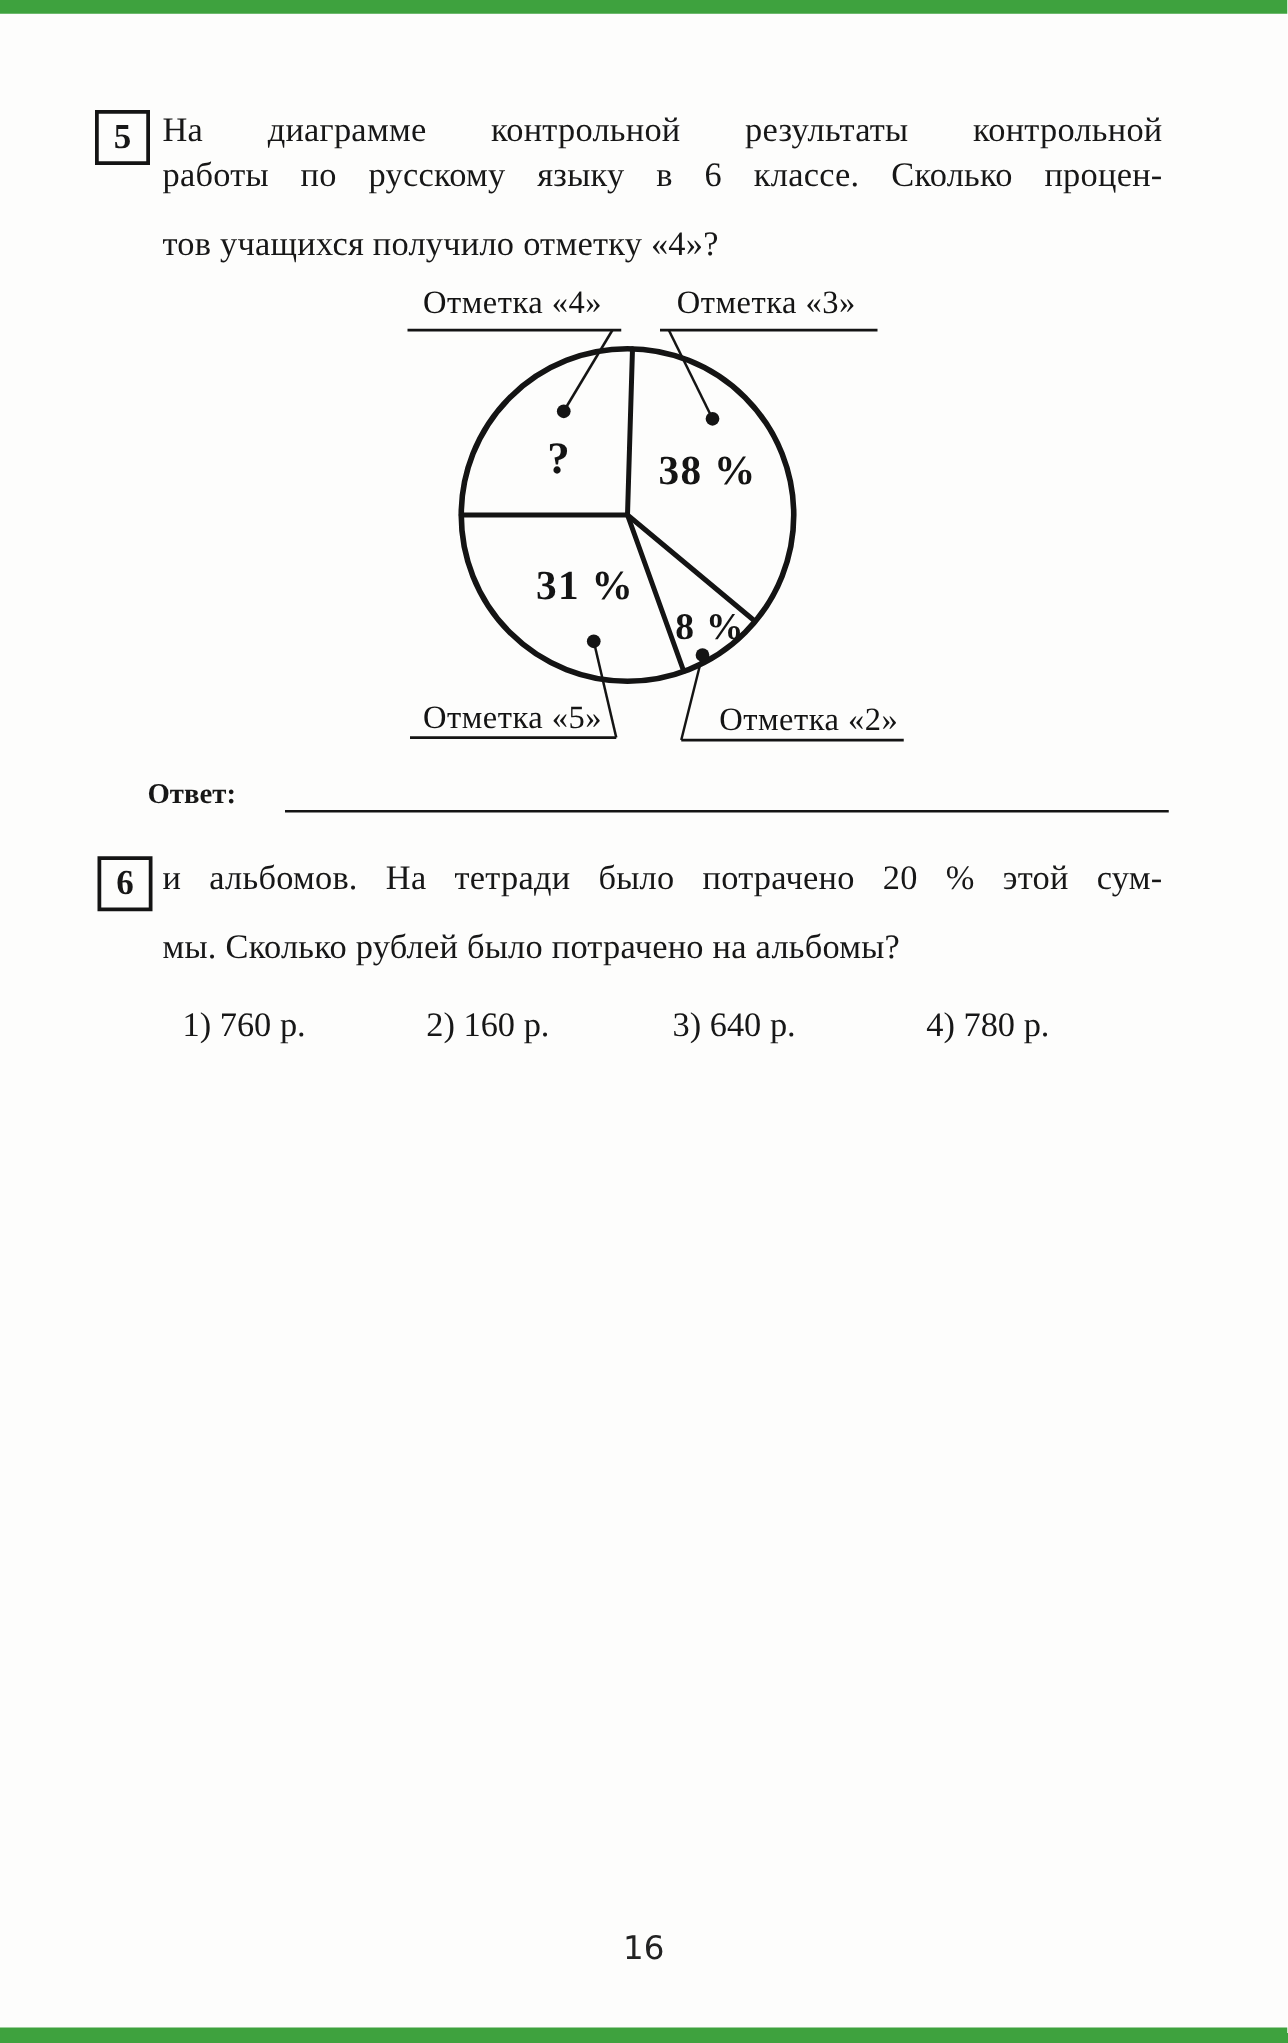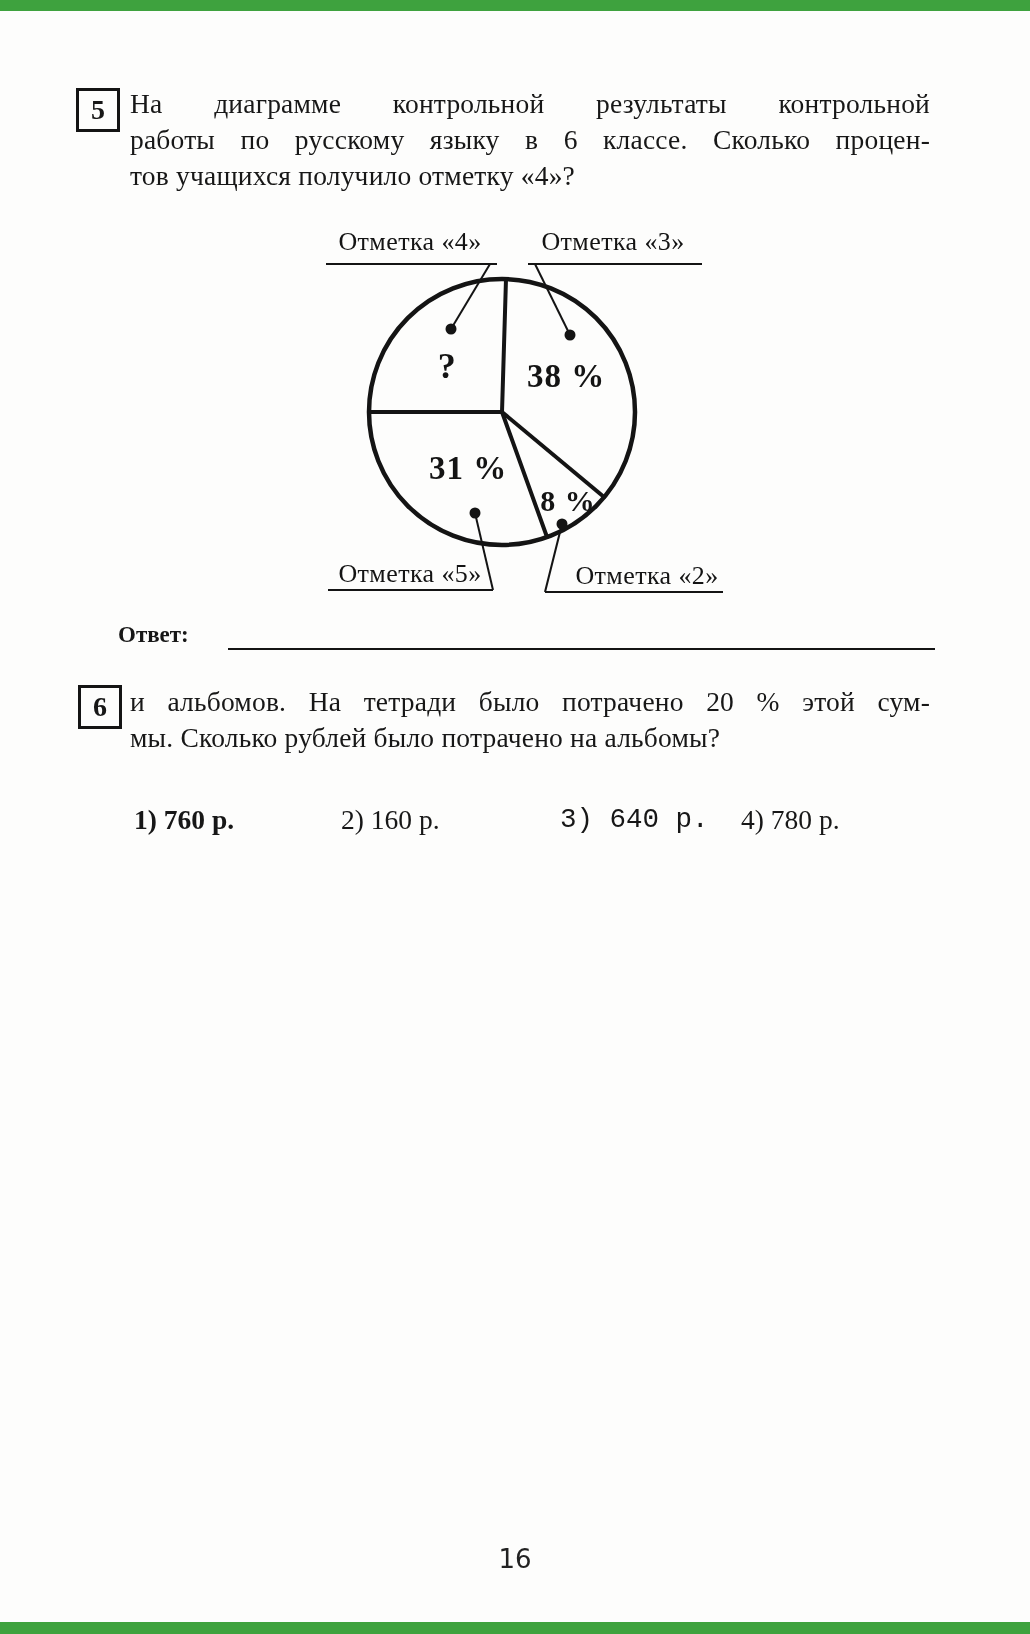--- a/index.html
+++ b/index.html
@@ -21,21 +21,21 @@
     font-weight:bold;font-size:28px;background:#fdfdfc;
   }
   .qbox5{left:76px;top:88px;}
   .qbox6{left:78px;top:685px;}
 
   .qtext{
     position:absolute;left:130px;width:800px;
     font-size:27.5px;line-height:36px;letter-spacing:0.2px;
   }
   .qtext .jline{text-align:justify;text-align-last:justify;}
-  .qtext .lastline{text-align:left;}
+  .qtext .lastline{text-align:left;margin-top:19px;}
   .p5text{top:86px;}
   .p6text{top:684px;}
 
   .chart-wrap{position:absolute;left:300px;top:215px;width:460px;height:392px;}
   .chart-wrap svg{display:block;}
   .chart-wrap text{
     font-family:"Liberation Serif","DejaVu Serif",serif;
     fill:#141414;font-size:26px;letter-spacing:0.4px;
   }
   .chart-wrap text.pct{font-weight:bold;font-size:33px;letter-spacing:1px;}
@@ -46,23 +46,23 @@
     position:absolute;left:118px;top:622px;
     font-weight:bold;font-size:23px;
   }
   .answer-line{
     position:absolute;left:228px;top:648px;width:707px;height:0;
     border-top:2.5px solid #141414;
   }
 
   .options-row{position:absolute;left:130px;top:804px;width:805px;height:36px;font-size:27.5px;}
   .options-row .opt{position:absolute;top:0;white-space:nowrap;}
-  .opt0{left:4px;font-weight:bold;}
+  .opt0{left:16px;}
   .opt1{left:211px;}
-  .opt2{left:430px;font-family:Liberation Mono, monospace;}
+  .opt2{left:408px;}
   .opt3{left:611px;}
 
   .page-number{
     position:absolute;left:0;top:1532px;width:1030px;
     text-align:center;
     font-family:"DejaVu Sans","Liberation Sans",sans-serif;
     font-size:26px;color:#222;margin-top:12px;
   }
 </style>
 </head>

